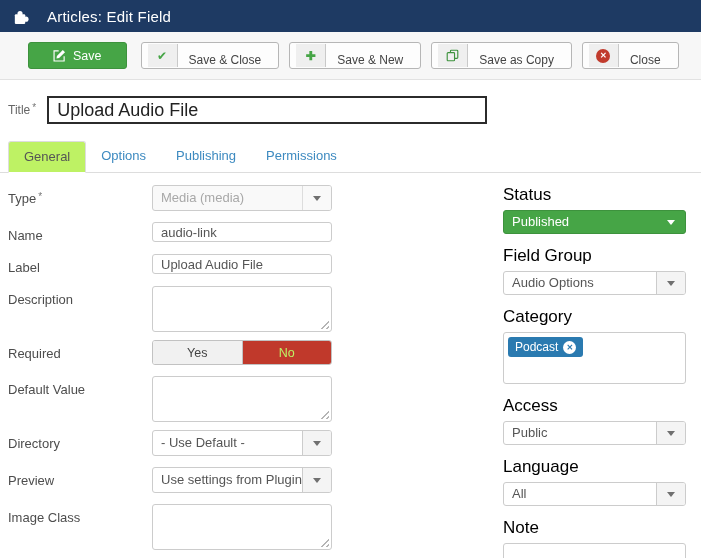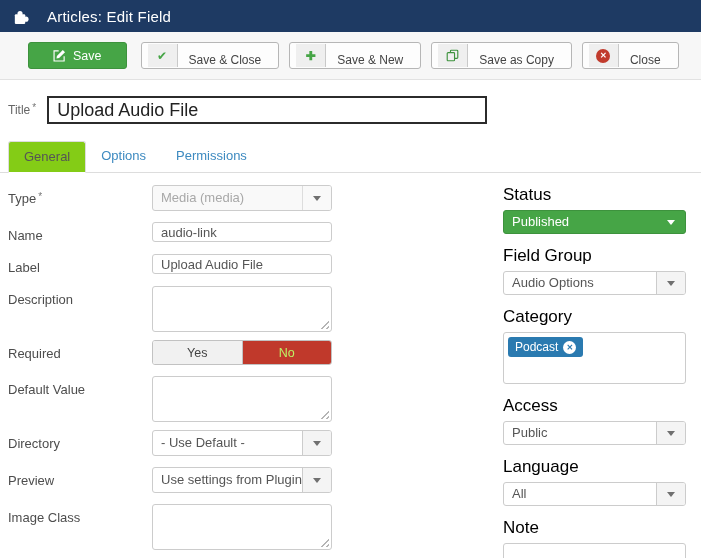--- a/index.html
+++ b/index.html
@@ -52,21 +52,21 @@
     border:2px solid #2b2b2b; border-radius:0; padding:0 8px;
     font-family:"Liberation Sans", sans-serif; font-size:18px; color:#222; background:#fff;
   }
   
   .tabs { display:flex; margin-top:17px; padding-left:8px; border-bottom:1px solid #ddd; }
   .tab {
     font-size:13px; padding:7px 15px 8px; color:#3d8ac0;
     margin-bottom:-1px; cursor:pointer;
   }
   .tab.active {
-    color:#555; background:#84cc16; border:1px solid #ddd; border-bottom:1px solid #fff;
+    color:#555; background:#bef264; border:1px solid #ddd; border-bottom:1px solid #fff;
     border-radius:3px 3px 0 0;
   }
   
   .content { display:flex; padding:12px 15px 0 8px; }
   .col-left { width:470px; }
   .col-right { width:183px; margin-left:auto; }
   
   .lrow { display:flex; margin-bottom:11px; }
   .lrow.ta-row { margin-bottom:8px; }
   .flabel { width:144px; font-size:13px; color:#4d4d4d; padding-top:6px; }
@@ -194,20 +194,21 @@
 </div>
 
 <div class="title-row">
   <span class="tlab"><span>Title</span><span class="star">*</span></span>
   <input class="title-input" type="text" value="Upload Audio File" style="">
 </div>
 
 <div class="tabs">
   <span class="tab active">General</span>
   <span class="tab">Options</span>
+  <span class="tab">Publishing</span>
   <span class="tab">Permissions</span>
 </div>
 
 <div class="content">
 
   <div class="col-left">
 
     <div class="lrow">
       <span class="flabel"><span>Type</span><span class="star">*</span></span>
       <div class="ctrl">

